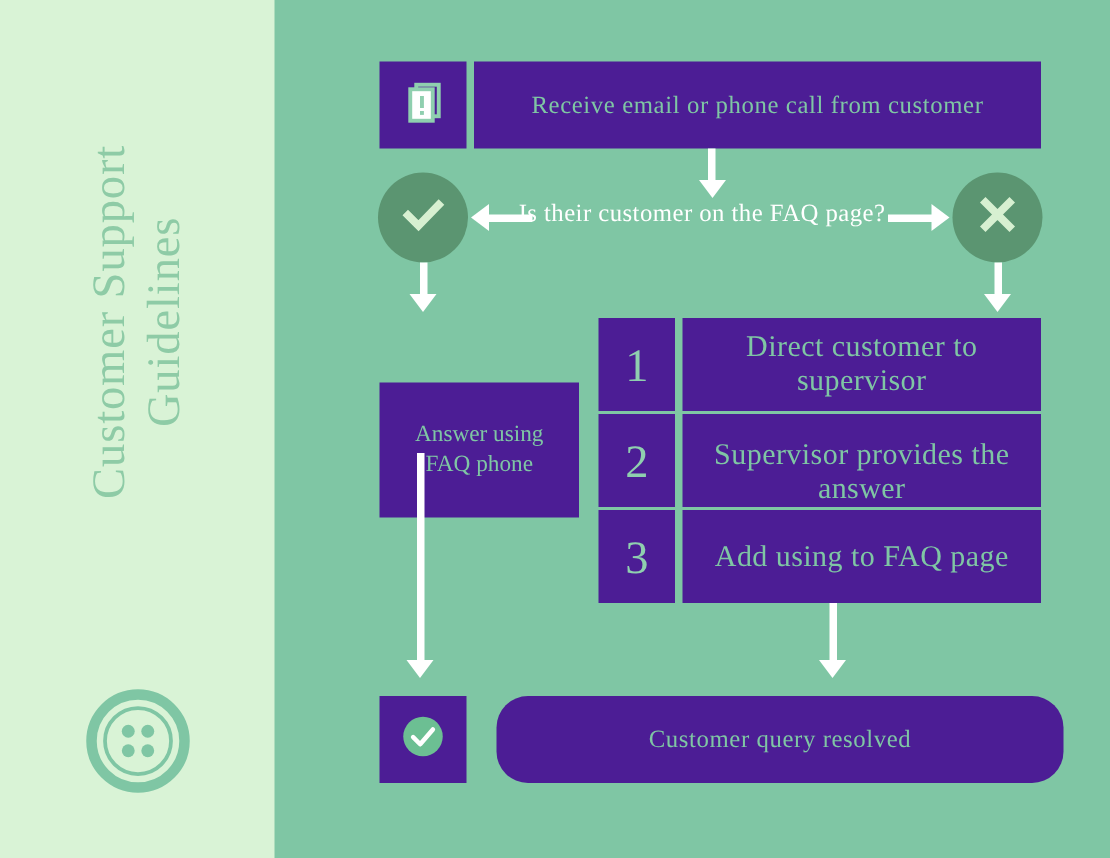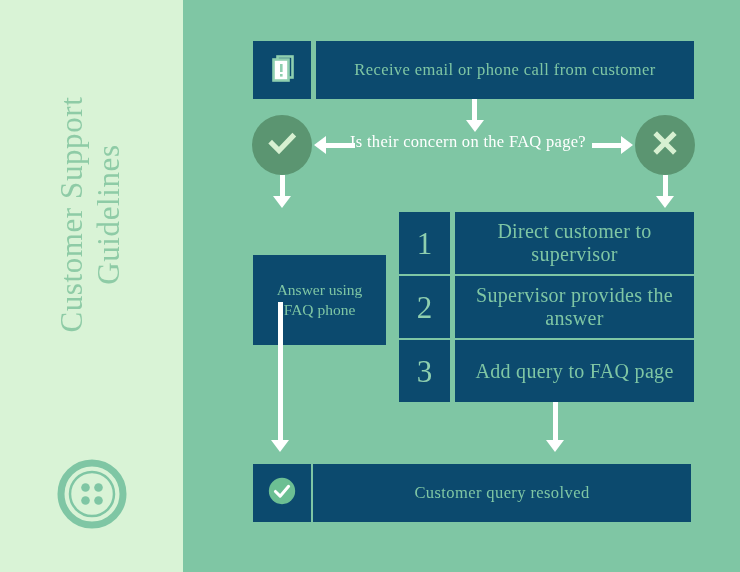--- a/index.html
+++ b/index.html
@@ -44,21 +44,21 @@
     position: absolute;
     left: 56px; top: 458px;
     width: 72px; height: 72px;
   }
 
   
   #flow { position: absolute; left: 183px; top: 0; width: 557px; height: 572px; }
 
   .card {
     position: absolute;
-    background: #0c4a6e;
+    background: #4c1d95;
     display: flex;
     align-items: center;
     justify-content: center;
     color: #7fc6a4;
     text-align: center;
   }
 
   
   #row1-icon-box { left: 70px; top: 41px; width: 58px; height: 58px; }
   #row1-text-box { left: 133px; top: 41px; width: 378px; height: 58px;
@@ -84,29 +84,29 @@
     letter-spacing: .3px;
   }
 
   
   #faq-box { left: 70px; top: 212px; width: 133px; height: 90px;
              font-size: 15.5px; line-height: 1.32; margin-top: 43px; }
   #step1-num { left: 216px; top: 212px; width: 51px; height: 62px; }
   #step2-num { left: 216px; top: 276px; width: 51px; height: 62px; }
   #step3-num { left: 216px; top: 340px; width: 51px; height: 62px; }
   #step1-txt { left: 272px; top: 212px; width: 239px; height: 62px; }
-  #step2-txt { left: 272px; top: 276px; width: 239px; height: 62px; }
+  #step2-txt { left: 272px; top: 276px; width: 239px; height: 62px; align-items: flex-end; }
   #step3-txt { left: 272px; top: 340px; width: 239px; height: 62px; }
   .step-num { font-size: 31px; color: #8fcfaf; line-height: 1; }
   .step-txt { font-size: 20px; letter-spacing: .3px; }
 
   
   #final-icon-box { left: 70px; top: 464px; width: 58px; height: 58px; }
-  #final-text-box { left: 130px; top: 464px; width: 378px; height: 58px;
-                    font-size: 16.5px; letter-spacing: .4px; }
+  #final-text-box { left: 148px; top: 464px; width: 378px; height: 58px;
+                    font-size: 16.5px; letter-spacing: .4px; border-radius: 21px; }
 
   
   .arrow { position: absolute; }
   .vline { position: absolute; background: #ffffff; width: 5px; }
   .vhead {
     position: absolute;
     width: 0; height: 0;
     border-left: 9px solid transparent;
     border-right: 9px solid transparent;
     border-top: 12px solid #ffffff;
@@ -179,21 +179,21 @@
         </svg>
       </span>
     </div>
     <div class="decision-circle" id="no-circle">
       <span>
         <svg viewBox="0 0 34 34" width="34" height="34" aria-hidden="true">
           <path d="M9 9 L25 25 M25 9 L9 25" fill="none" stroke="#d7f0d1" stroke-width="5.2" stroke-linecap="square"></path>
         </svg>
       </span>
     </div>
-    <div id="decision-question">Is their concern on the FAQ page?</div>
+    <div id="decision-question">Is their customer on the FAQ page?</div>
 
     <div class="arrow">
       <div class="hline" style="left:142px; top:142.5px; width:30px;"></div>
       <div class="hhead-left" style="left:131px; top:136px;"></div>
     </div>
 
     <div class="arrow">
       <div class="hline" style="left:409px; top:142.5px; width:30px;"></div>
       <div class="hhead-right" style="left:438px; top:136px;"></div>
     </div>
@@ -226,21 +226,21 @@
       <span>2</span>
     </div>
     <div class="card step-txt" id="step2-txt">
       <span>Supervisor provides the answer</span>
     </div>
 
     <div class="card step-num" id="step3-num">
       <span>3</span>
     </div>
     <div class="card step-txt" id="step3-txt">
-      <span>Add query to FAQ page</span>
+      <span>Add using to FAQ page</span>
     </div>
 
     <div class="arrow">
       <div class="vline" style="left:94.5px; top:302px; height:140px;"></div>
       <div class="vhead" style="left:88px; top:440px;"></div>
     </div>
 
     <div class="arrow">
       <div class="vline" style="left:369.5px; top:402px; height:40px;"></div>
       <div class="vhead" style="left:363px; top:440px;"></div>

